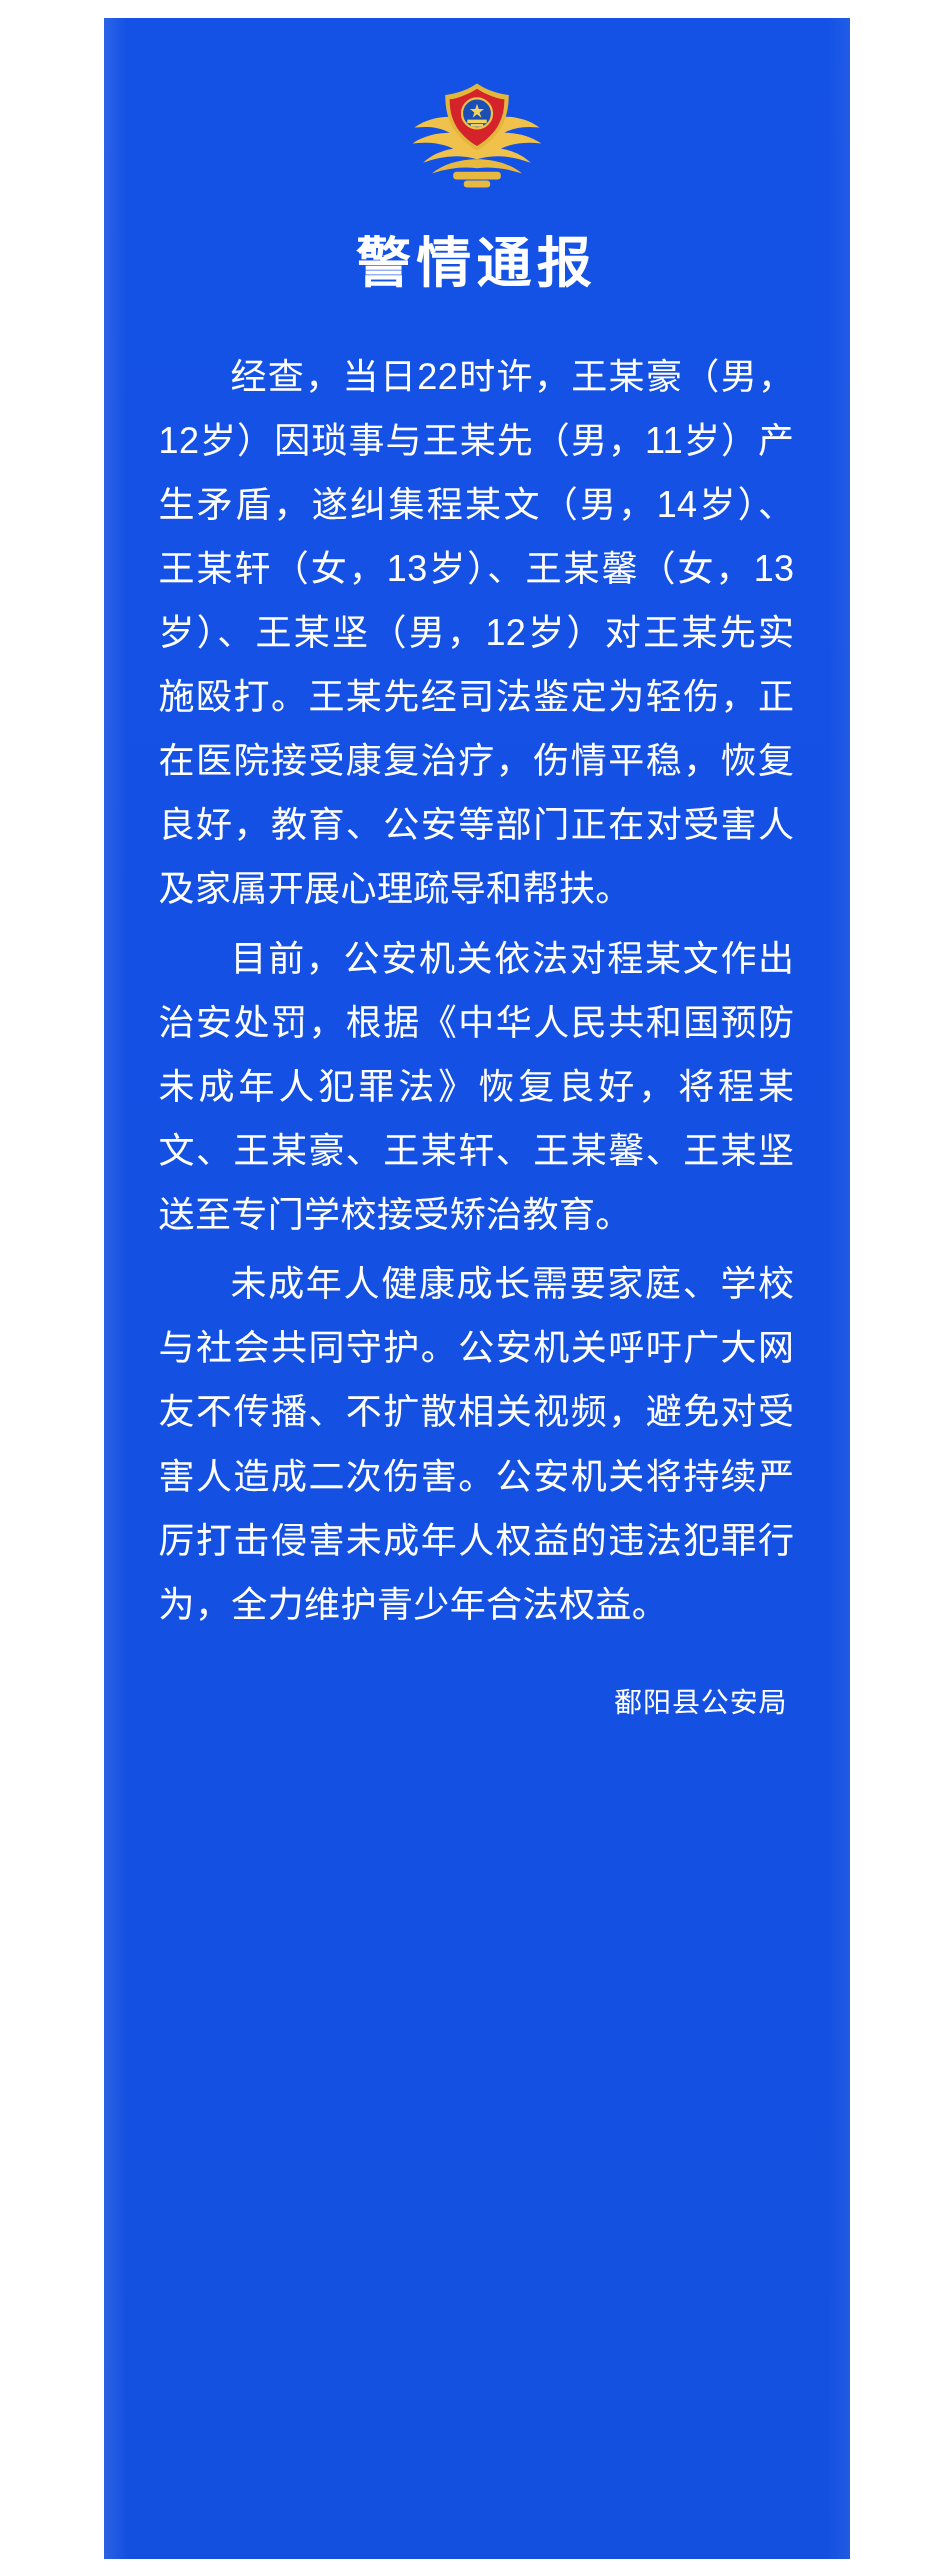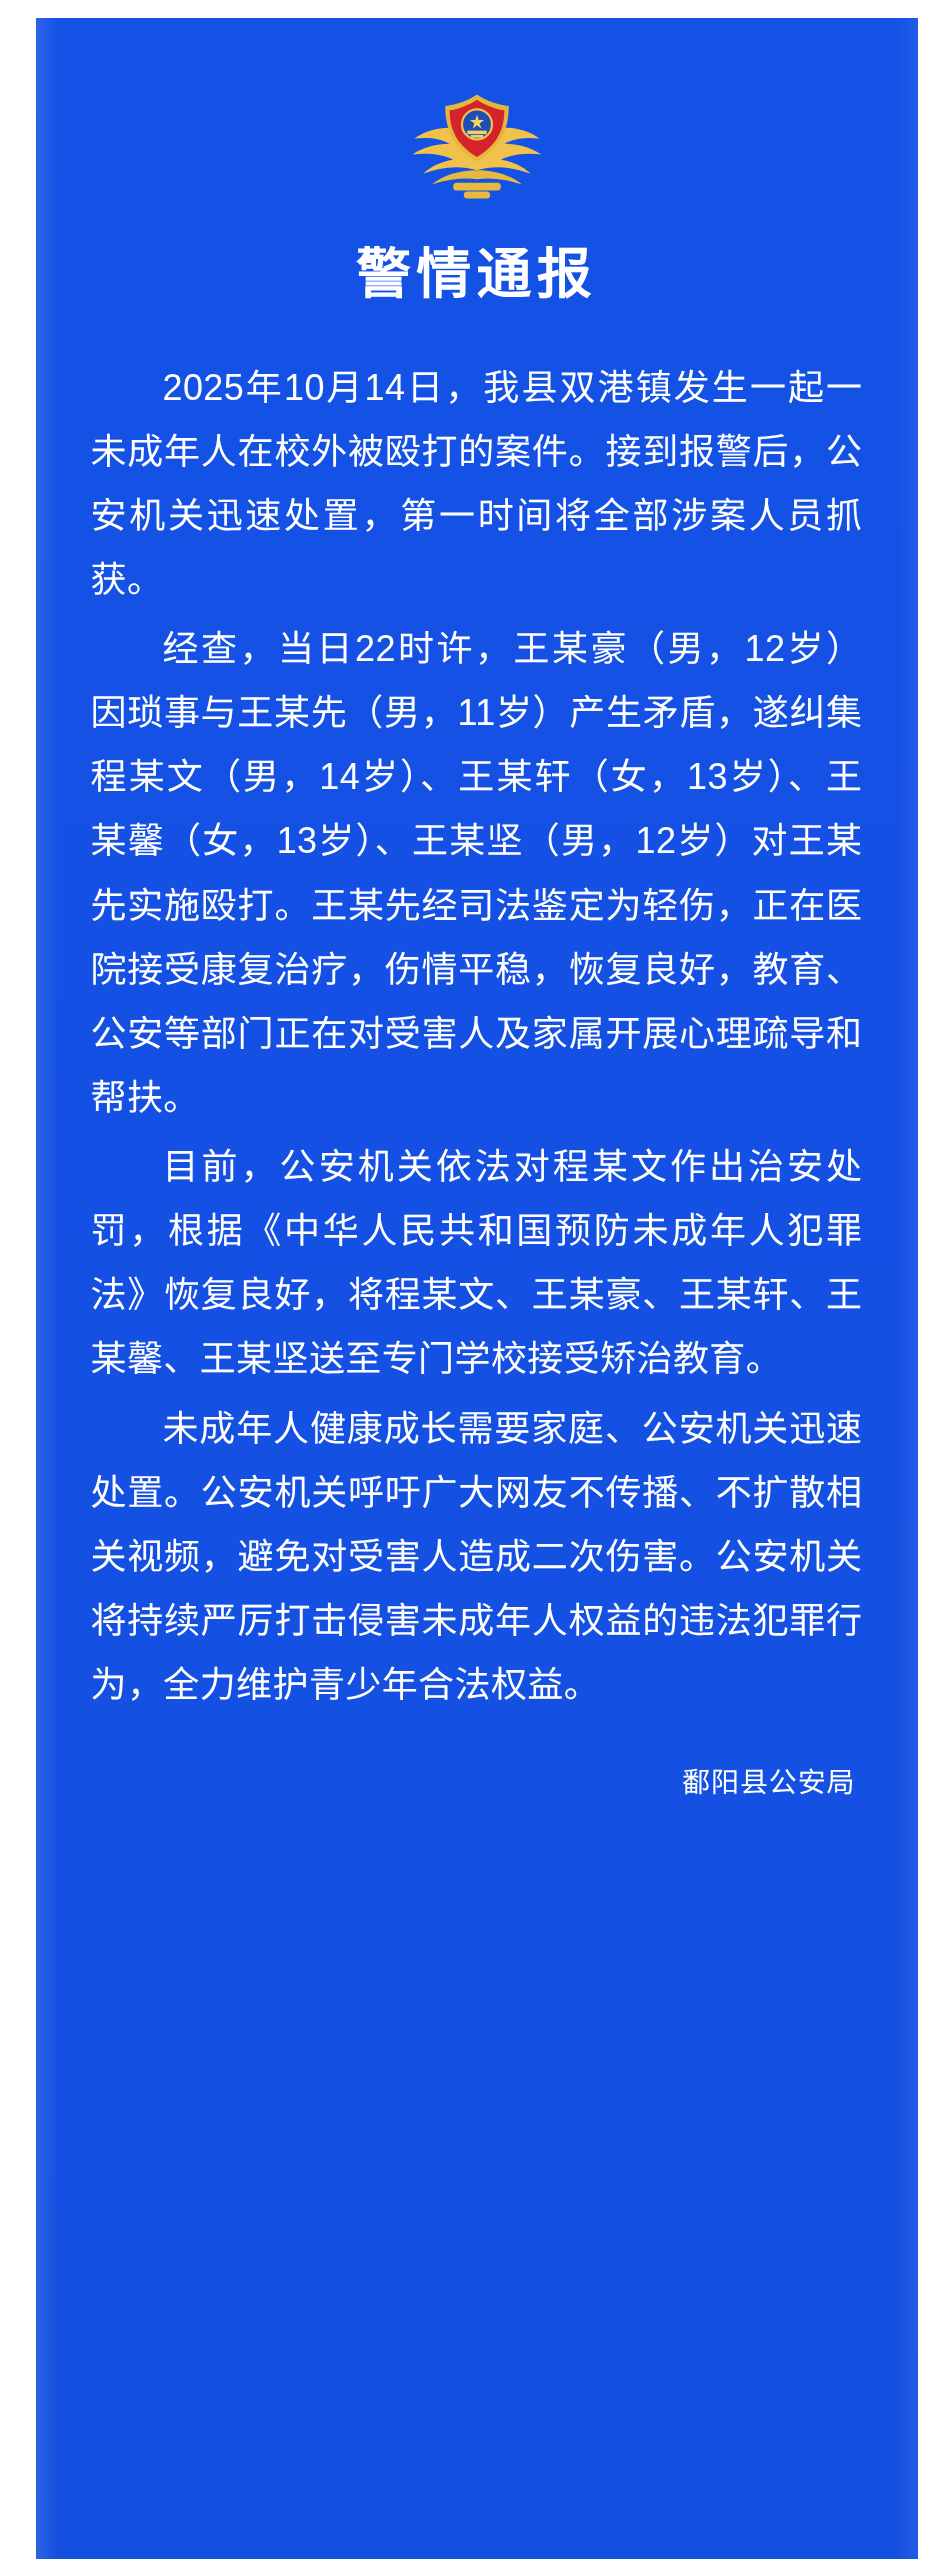--- a/index.html
+++ b/index.html
@@ -15,27 +15,27 @@
   }
   .page {
     width: 953px;
     height: 2576px;
     background: #ffffff;
     display: flex;
     justify-content: center;
     align-items: flex-start;
   }
   .notice-card {
-    width: 882px;
+    width: 746px;
     height: 2541px;
     margin-top: 17.6px;
     background: linear-gradient(180deg, #1452e6 0%, #1450e3 40%, #1450e0 100%);
     position: relative;
     box-sizing: border-box;
-    padding: 16px 55px;
+    padding: 5px 55px;
     overflow: hidden;
   }
   
   .notice-card::before {
     content: "";
     position: absolute;
     left: 0; top: 0; bottom: 0;
     width: 23px;
     background: linear-gradient(90deg, rgba(255,255,255,0.10), rgba(255,255,255,0));
     pointer-events: none;
@@ -126,24 +126,23 @@
           <polygon points="85,29 87,35 93,35 88,39 90,45 85,41 80,45 82,39 77,35 83,35" fill="#f3d35f"></polygon>
           <rect x="74" y="47" width="22" height="4" fill="#f3d35f"></rect>
           <rect x="78" y="52" width="14" height="3" fill="#f3d35f"></rect>
         </svg>
       </div>
     </div>
 
     <div class="title">警情通报</div>
 
     <div class="body-text">
-      <p>2025年10月14日，我县双港镇发生一起一未成年人在校外被殴打的案件。接到报警后，公安机关迅速处置，第一时间将全部涉案人员抓获。</p>
       <p>经查，当日22时许，王某豪（男，12岁）因琐事与王某先（男，11岁）产生矛盾，遂纠集程某文（男，14岁）、王某轩（女，13岁）、王某馨（女，13岁）、王某坚（男，12岁）对王某先实施殴打。王某先经司法鉴定为轻伤，正在医院接受康复治疗，伤情平稳，恢复良好，教育、公安等部门正在对受害人及家属开展心理疏导和帮扶。</p>
       <p>目前，公安机关依法对程某文作出治安处罚，根据《中华人民共和国预防未成年人犯罪法》恢复良好，将程某文、王某豪、王某轩、王某馨、王某坚送至专门学校接受矫治教育。</p>
-      <p>未成年人健康成长需要家庭、公安机关迅速处置。公安机关呼吁广大网友不传播、不扩散相关视频，避免对受害人造成二次伤害。公安机关将持续严厉打击侵害未成年人权益的违法犯罪行为，全力维护青少年合法权益。</p>
+      <p>未成年人健康成长需要家庭、学校与社会共同守护。公安机关呼吁广大网友不传播、不扩散相关视频，避免对受害人造成二次伤害。公安机关将持续严厉打击侵害未成年人权益的违法犯罪行为，全力维护青少年合法权益。</p>
     </div>
 
     <div class="signature">
       <div>鄱阳县公安局</div>
     </div>
 
   </div>
 </div>
 
 

